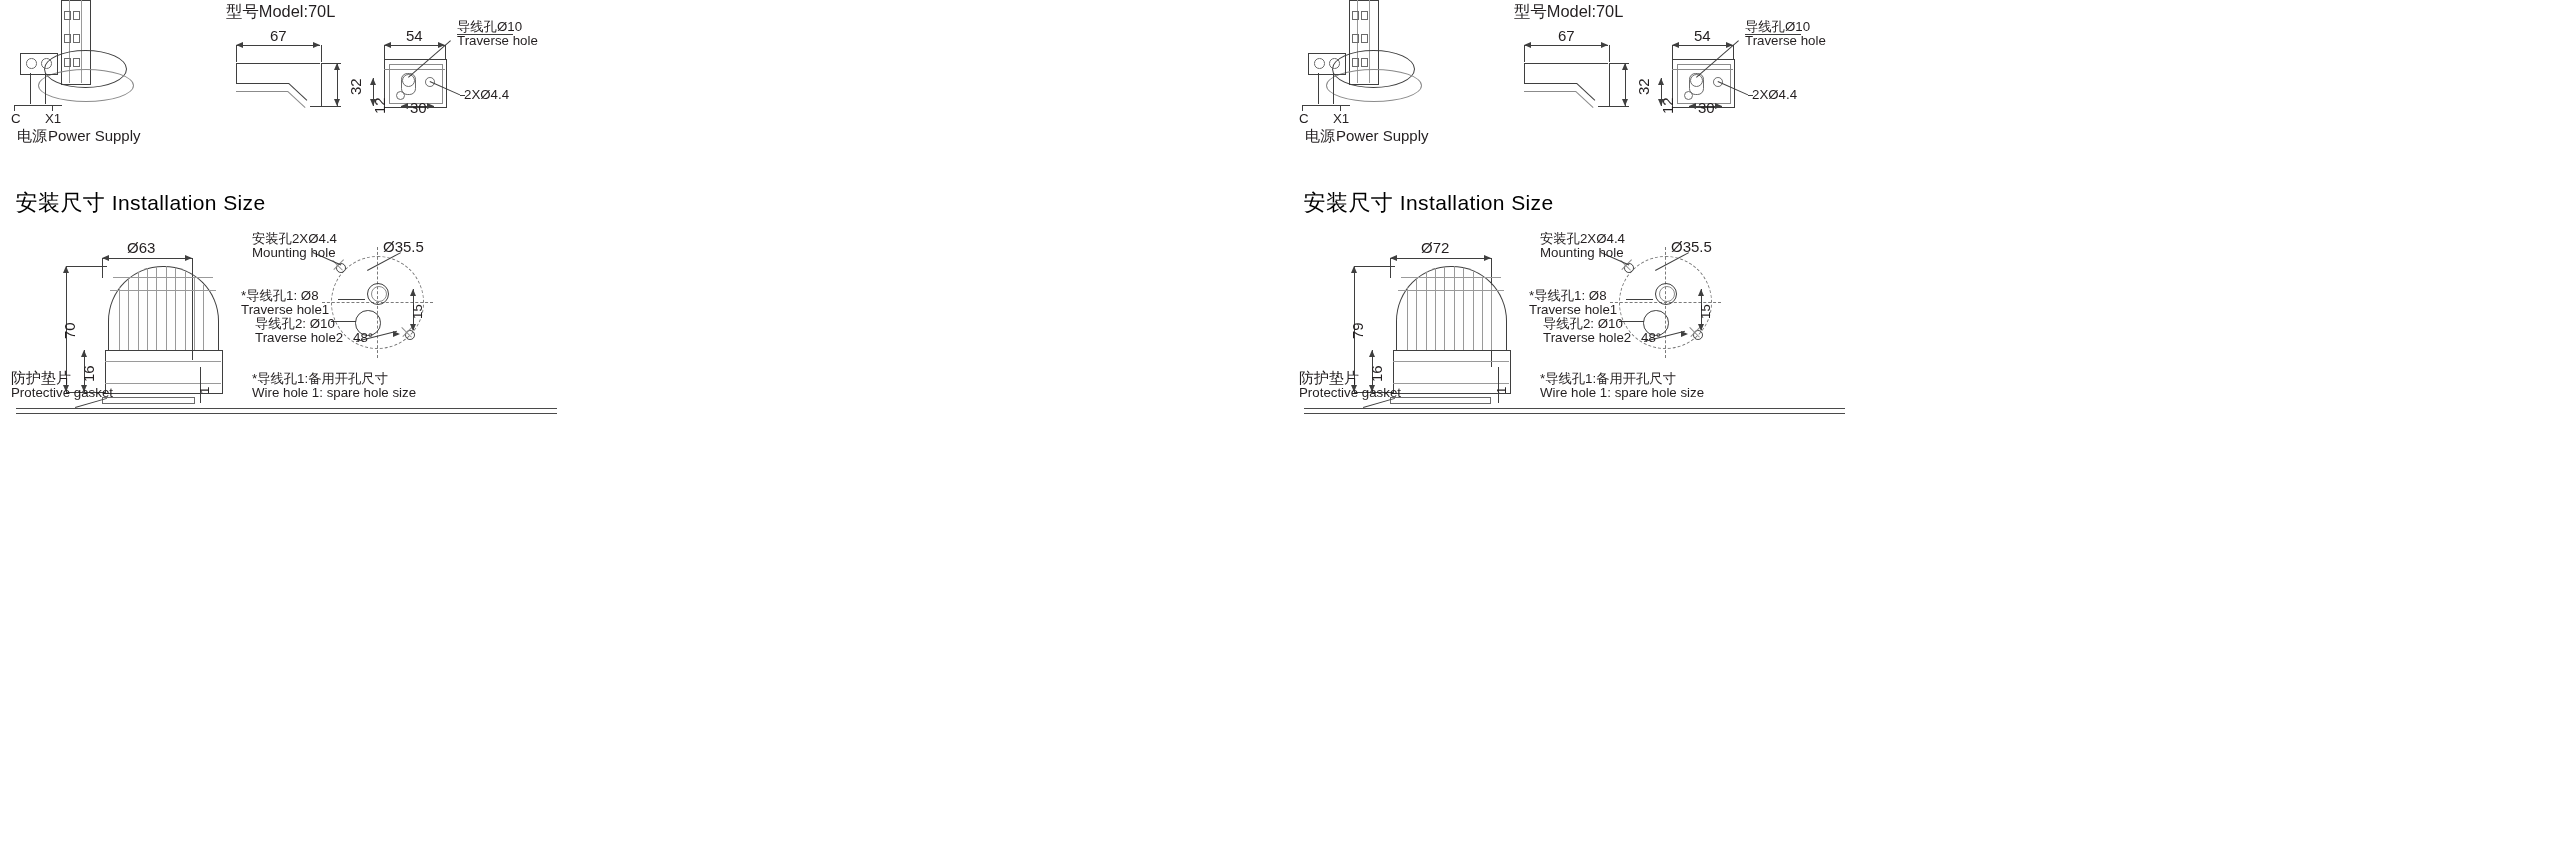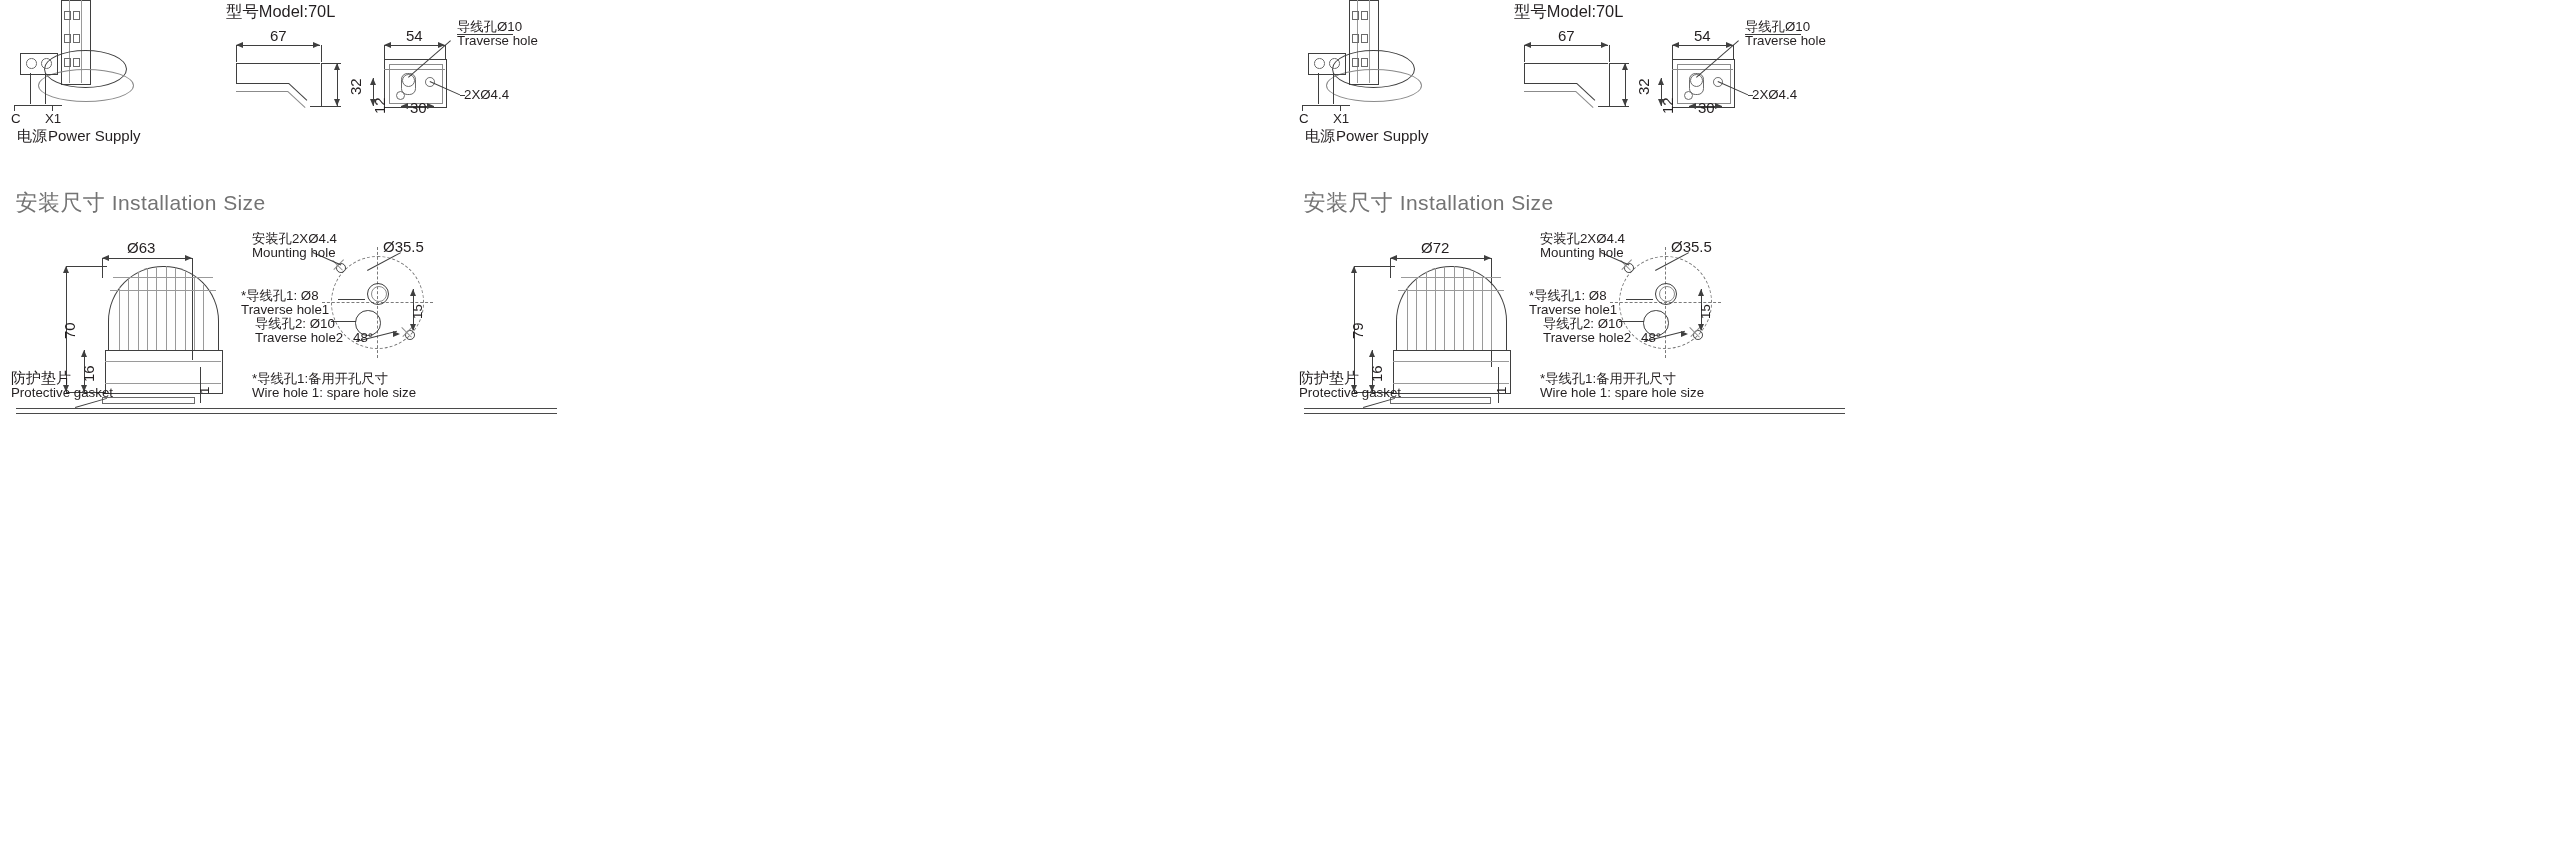--- a/index.html
+++ b/index.html
@@ -10,21 +10,21 @@
   .panel.right{left:1288px;}
 
   
   .txt{position:absolute;white-space:nowrap;font-size:15px;line-height:1.15;color:#231f20;}
   .txt.sm{font-size:13.3px;}
   .txt.lg{font-size:16.4px;}
   .rot{transform-origin:0 0;transform:rotate(-90deg);}
 
   
   .sec-title-wrap{position:absolute;left:15.6px;top:188px;width:547px;}
-  .sec-title{font-size:22px;letter-spacing:0.4px;color:#737373;}
+  .sec-title{font-size:22px;letter-spacing:0.4px;color:#000000;}
   .sec-title .en{font-size:21px;}
   .sec-rule{position:absolute;left:0;top:220px;width:541px;height:0;border-top:1.6px solid #4a4a4a;}
   .sec-rule2{position:absolute;left:0;top:225px;width:541px;height:0;border-top:0.8px solid #4a4a4a;}
 
   
   .ln{position:absolute;background:#3f3f3f;}
   .ln.h{height:0.8px;}
   .ln.v{width:0.8px;}
   .ln.dash-h{height:0;border-top:0.8px dashed #7a7a7a;background:none;}
   .ln.dash-v{width:0;border-left:0.8px dashed #7a7a7a;background:none;}

